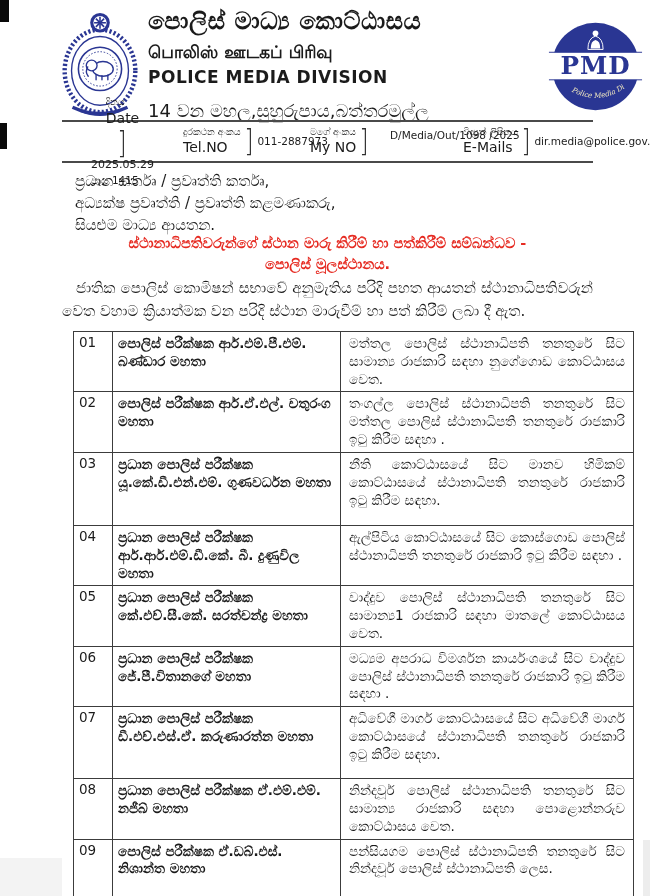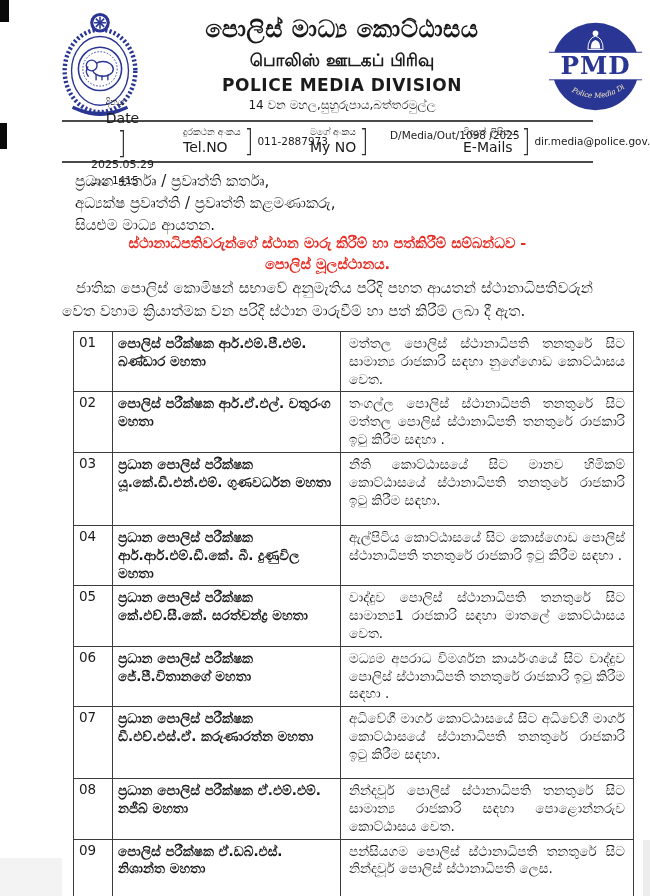--- a/index.html
+++ b/index.html
@@ -10,25 +10,25 @@
   }
   
   .artifact{position:absolute;background:#0a0a0a;}
   .artifact.a1{left:0;top:0;width:9px;height:22px;}
   .artifact.a2{left:0;top:123px;width:7px;height:26px;}
   .edge-shade-right{position:absolute;right:0;top:840px;width:7px;height:56px;background:#ededed;}
   .edge-shade-bottom{position:absolute;left:0;top:858px;width:62px;height:38px;background:#f3f3f3;}
 
   
   .crest{position:absolute;left:50px;top:10px;width:100px;height:108px;}
-  .header-center{position:absolute;left:148px;top:16px;width:388px;text-align:center;}
+  .header-center{position:absolute;left:148px;top:8px;width:388px;text-align:left;}
   .title-si{font-size:24px;font-weight:bold;line-height:1.15;letter-spacing:0.5px;}
   .title-ta{font-size:17px;font-weight:bold;margin-top:6px;}
   .title-en{font-size:17px;font-weight:bold;letter-spacing:0.5px;margin-top:3px;}
-  .title-addr{font-size:12px;margin-top:3px;}
+  .title-addr{font-size:18px;margin-top:13px;}
   .pmd-logo{position:absolute;left:548px;top:17px;width:95px;height:100px;}
 
   
   .contact-bar{
     position:absolute;left:62px;top:120px;width:531px;height:39px;
     border-top:2px solid #4a4a4a;border-bottom:2px solid #4a4a4a;
     display:flex;align-items:center;
   }
   .cfield{display:flex;align-items:center;white-space:nowrap;}
   .clabels{font-size:9.5px;line-height:1.35;text-align:left;}

